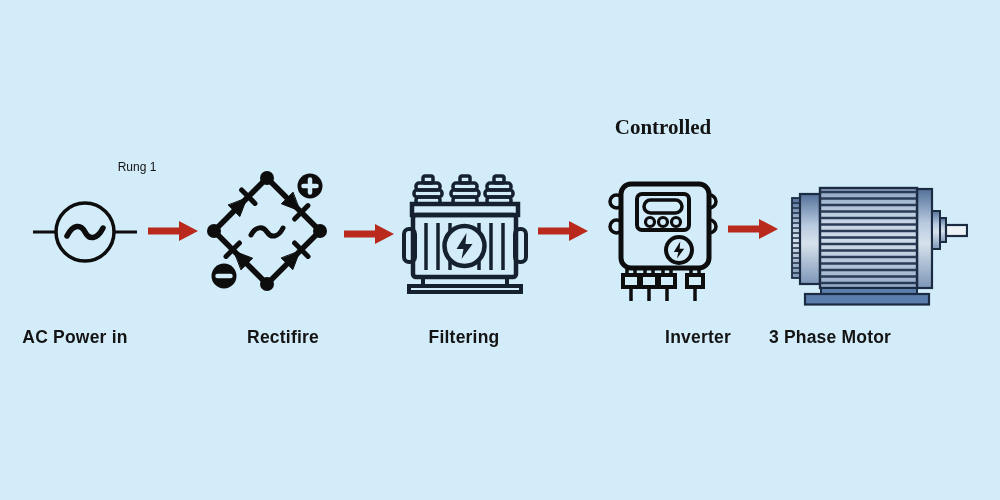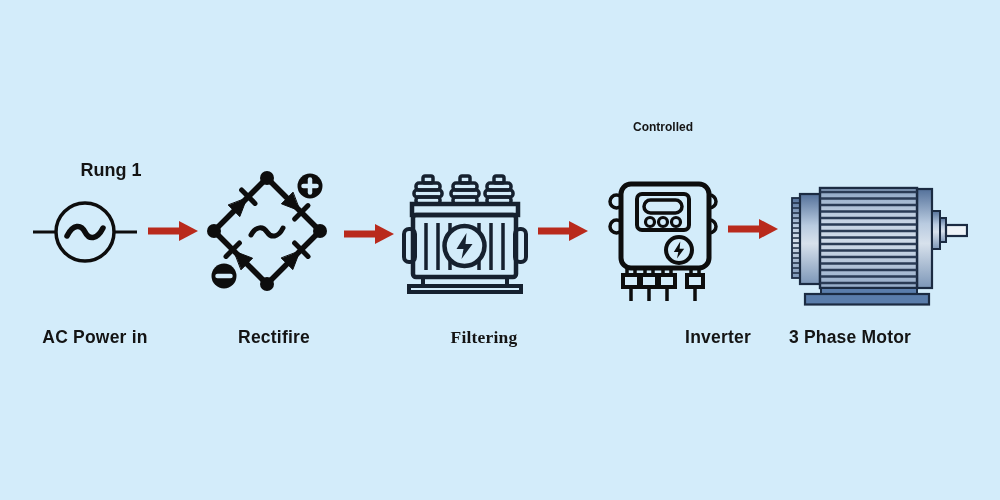--- a/index.html
+++ b/index.html
@@ -8,25 +8,25 @@
     --icon-outline:#0d0d0d;
     --transformer-outline:#16212f;
     --motor-outline:#1b2b42;
     --text:#141414;
   }
   *{margin:0;padding:0;box-sizing:border-box;}
   body{font-family:"Liberation Sans",sans-serif;}
   .canvas{position:relative;width:1000px;height:500px;background:var(--background);overflow:hidden;}
   .abs{position:absolute;}
   .stage-label{position:absolute;top:327px;transform:translateX(-50%);font-weight:700;
-    font-size:17.5px;color:var(--text);white-space:nowrap;letter-spacing:.2px;margin-left:20px;}
-  .rung-label{position:absolute;left:111px;top:160px;transform:translateX(-50%);
-    font-weight:700;font-size:18px;color:var(--text);white-space:nowrap;}
+    font-size:17.5px;color:var(--text);white-space:nowrap;letter-spacing:.2px;}
+  .rung-label{position:absolute;left:137px;top:160px;transform:translateX(-50%);
+    font-weight:400;font-size:12px;color:var(--text);white-space:nowrap;}
   .inverter-caption{position:absolute;left:663px;top:115px;transform:translateX(-50%);
-    text-align:center;font-weight:700;font-size:12px;line-height:25px;color:var(--text);white-space:nowrap;}
+    text-align:center;font-weight:700;font-size:21px;line-height:25px;color:var(--text);white-space:nowrap;font-family:Liberation Serif, serif;}
   .ink{color:var(--icon-outline);}
   .tx-ink{color:var(--transformer-outline);}
   .arrow{color:var(--arrow);}
   svg{display:block;}
 </style>
 </head>
 <body>
 
 <div class="canvas">
 
@@ -187,18 +187,18 @@
     <rect x="32" y="6" width="97" height="100" fill="url(#gBody)" stroke="currentColor" stroke-width="2.4"></rect>
     <path d="M32.5 10H128.5M32.5 16.5H128.5M32.5 23H128.5M32.5 29.5H128.5M32.5 36H128.5M32.5 42.5H128.5M32.5 49H128.5M32.5 55.5H128.5M32.5 62H128.5M32.5 68.5H128.5M32.5 75H128.5M32.5 81.5H128.5M32.5 88H128.5M32.5 94.5H128.5M32.5 101H128.5" stroke="#2a3b55" stroke-width="2.4"></path>
     <rect x="144" y="29" width="8" height="38" fill="url(#gCap)" stroke="currentColor" stroke-width="2"></rect>
     <rect x="152" y="36" width="6" height="24" fill="url(#gCap)" stroke="currentColor" stroke-width="2"></rect>
     <rect x="158" y="43" width="21" height="11" fill="#eef3f8" stroke="currentColor" stroke-width="2.2"></rect>
     <rect x="33" y="106" width="96" height="6" fill="#5a7dab" stroke="currentColor" stroke-width="2"></rect>
     <rect x="17" y="112" width="124" height="10.5" fill="#5a7dab" stroke="currentColor" stroke-width="2.2"></rect>
   </svg>
 
   <div class="stage-label" style="left:75px;">AC Power in</div>
-  <div class="stage-label" style="left:254px;">Rectifire</div>
-  <div class="stage-label" style="left:464px;font-family:Liberation Serif, serif;">Filtering</div>
+  <div class="stage-label" style="left:283px;">Rectifire</div>
+  <div class="stage-label" style="left:464px;">Filtering</div>
   <div class="stage-label" style="left:698px;">Inverter</div>
   <div class="stage-label" style="left:830px;">3 Phase Motor</div>
 
 </div>
 
 </body></html>

